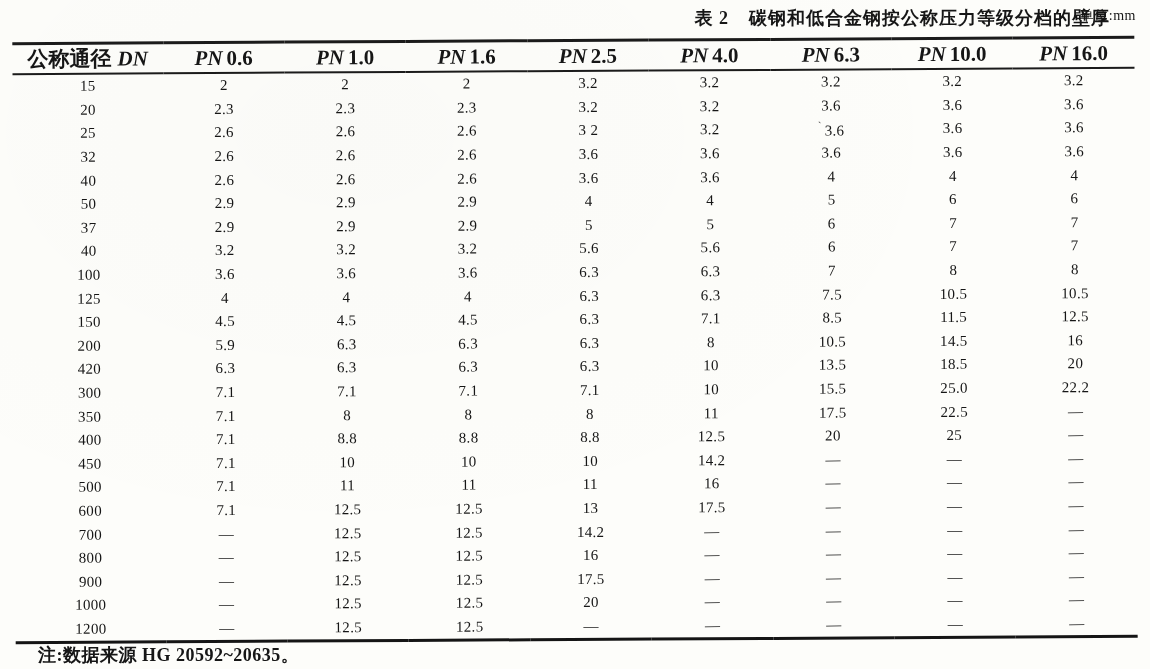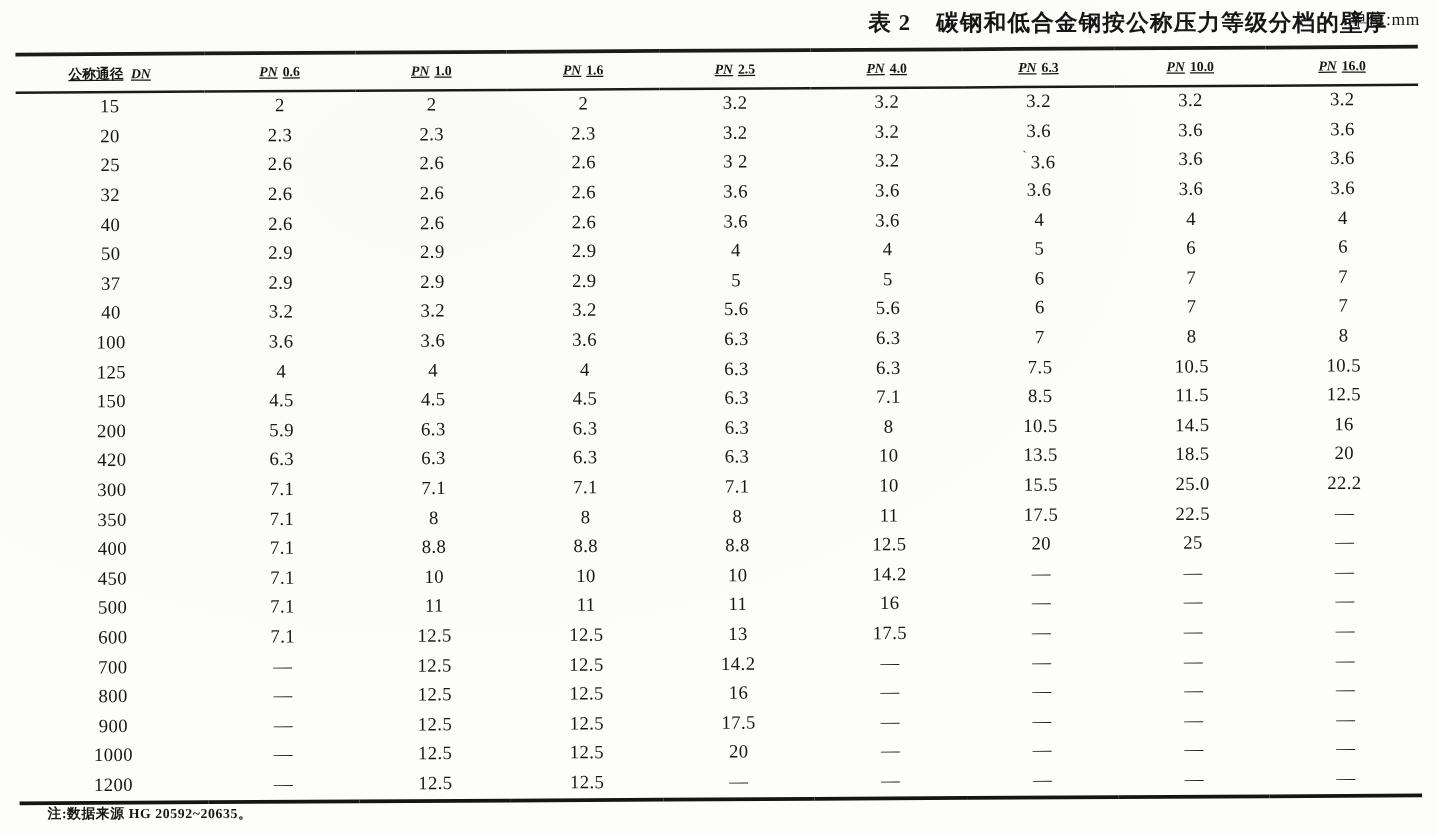--- a/index.html
+++ b/index.html
@@ -49,28 +49,27 @@
     width:100%;
     border-collapse:collapse;
     table-layout:fixed;
   }
   table.data-table{
     border-top:3px solid #1b1b1b;
     border-bottom:3px solid #151515;
   }
   thead th{
     height:28px;
-    font-size:11px;
+    font-size:21px;
     font-weight:bold;
     text-align:center;
     vertical-align:middle;
     border-bottom:2px solid #1b1b1b;
     padding:0;
     white-space:nowrap;
-    text-decoration:underline;
   }
   thead th .pn{font-style:italic;font-family:"Liberation Serif",serif;margin-right:4px;}
   thead th .dn-latin{font-style:italic;margin-left:6px;}
   tbody td{
     height:23.6px;
     font-size:15px;
     text-align:center;
     vertical-align:middle;
     padding:0;
     white-space:nowrap;
@@ -81,21 +80,21 @@
   .artifact-mark{
     font-size:10px;
     vertical-align:7px;
     margin-right:3px;
     color:#333;
   }
   
   .note{
     position:absolute;
     left:38px;top:643px;
-    font-size:11px;
+    font-size:18px;
     font-weight:bold;
     letter-spacing:0.5px;
     text-align:right;
   }
 </style>
 </head>
 <body>
 
 <div class="page">
 

